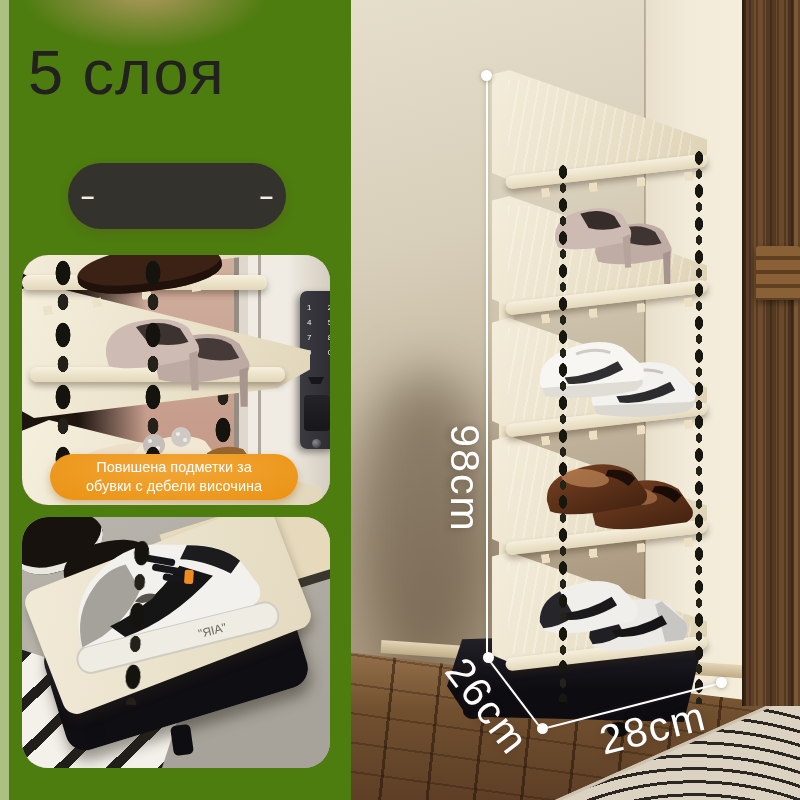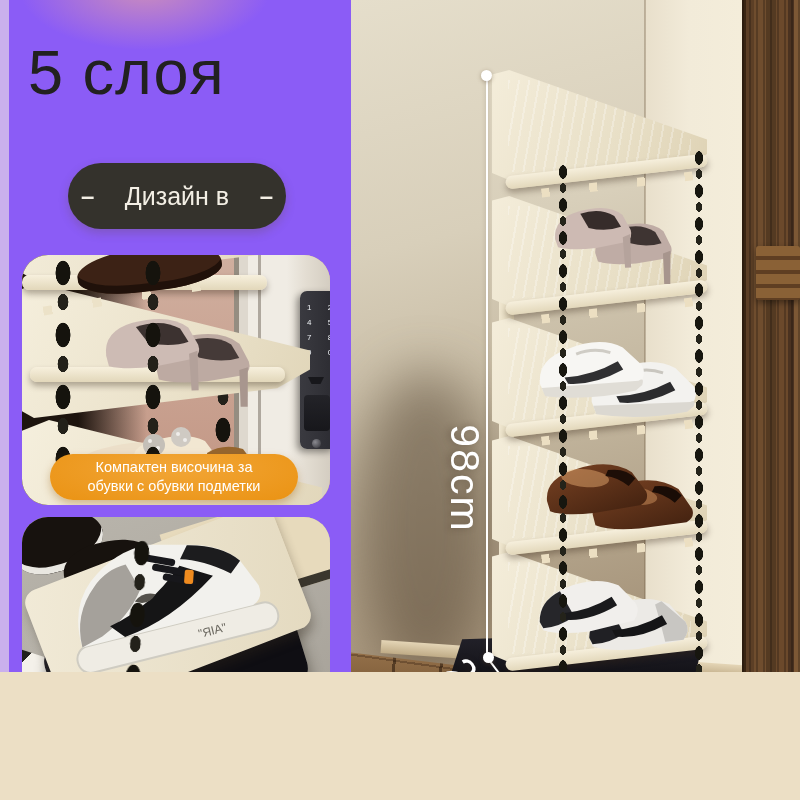--- a/index.html
+++ b/index.html
@@ -1,18 +1,18 @@
 <!DOCTYPE html>
 <html><head>
 <meta charset="utf-8">
 <style>
   *{margin:0;padding:0;box-sizing:border-box}
   html,body{width:800px;height:800px;overflow:hidden}
   body{font-family:"Liberation Sans","DejaVu Sans",sans-serif;background:#ecdfc5}
-  .stage{position:relative;width:800px;height:672px;background:#8b5cf6;overflow:hidden}
+  .stage{position:relative;width:800px;height:800px;background:#4d7c0f;overflow:hidden}
   .abs{position:absolute}
 
   
   .pink-glow{left:20px;top:-70px;width:250px;height:120px;border-radius:50%;
     background:radial-gradient(closest-side,rgba(245,172,152,.6),rgba(245,172,152,0));z-index:1}
   .edge-light{left:0;top:0;width:9px;height:800px;background:rgba(255,246,230,.55);z-index:40}
   .headline{left:28px;top:36px;font-size:63px;font-weight:500;letter-spacing:1px;color:#222120;z-index:5}
   .badge{left:68px;top:163px;width:218px;height:66px;border-radius:33px;background:#34322c;
     display:flex;align-items:center;justify-content:center;z-index:5;
     box-shadow:0 4px 10px rgba(90,70,40,.25)}
@@ -146,21 +146,20 @@
 <div class="stage">
 
   <div class="abs pink-glow"></div>
   <div class="abs edge-light"></div>
 
   <h1 class="abs headline">5 слоя</h1>
 
   <div class="abs badge">
     <span class="dash l">–</span>
     <div class="lines">
-      <span>Дизайн в</span>
     </div>
     <span class="dash r">–</span>
   </div>
 
   <figure class="abs photo photo1">
     <div class="abs p1-pink"></div>
     <div class="abs p1-dark"></div>
     <div class="abs p1-frame"></div>
     <div class="abs p1-groove"></div>
     <div class="abs p1-lock">
@@ -208,22 +207,22 @@
 
     <div class="abs p1shelf" style="left:-8px;top:-108px;z-index:7"></div>
     <div class="abs p1rail" style="left:0;top:20px;width:245px;z-index:7"></div>
     <div class="abs p1teeth" style="left:20px;top:36px;width:200px;transform:rotate(-9deg);z-index:7"></div>
     <div class="abs darkshoe-top" style="z-index:8"></div>
 
     <div class="abs chain thick" style="left:118px;top:0;height:250px;z-index:9"></div>
     <div class="abs chain thick" style="left:28px;top:0;height:250px;z-index:9"></div>
 
     <div class="abs pill pill1">
-      <span>Компактен височина за</span>
-      <span>обувки с обувки подметки</span>
+      <span>Повишена подметки за</span>
+      <span>обувки с дебели височина</span>
     </div>
   </figure>
 
   <figure class="abs photo photo2">
     <div class="abs p2-concrete"></div>
     <div class="abs p2-floor"></div>
     <div class="abs p2-matstripes"></div>
     <div class="abs p2-darkshoes">
       <div class="bshoe" style="left:0;top:8px;width:92px;height:58px;transform:rotate(-14deg)"></div>
       <div class="bshoe" style="left:52px;top:36px;width:96px;height:60px;transform:rotate(-12deg)"></div>

